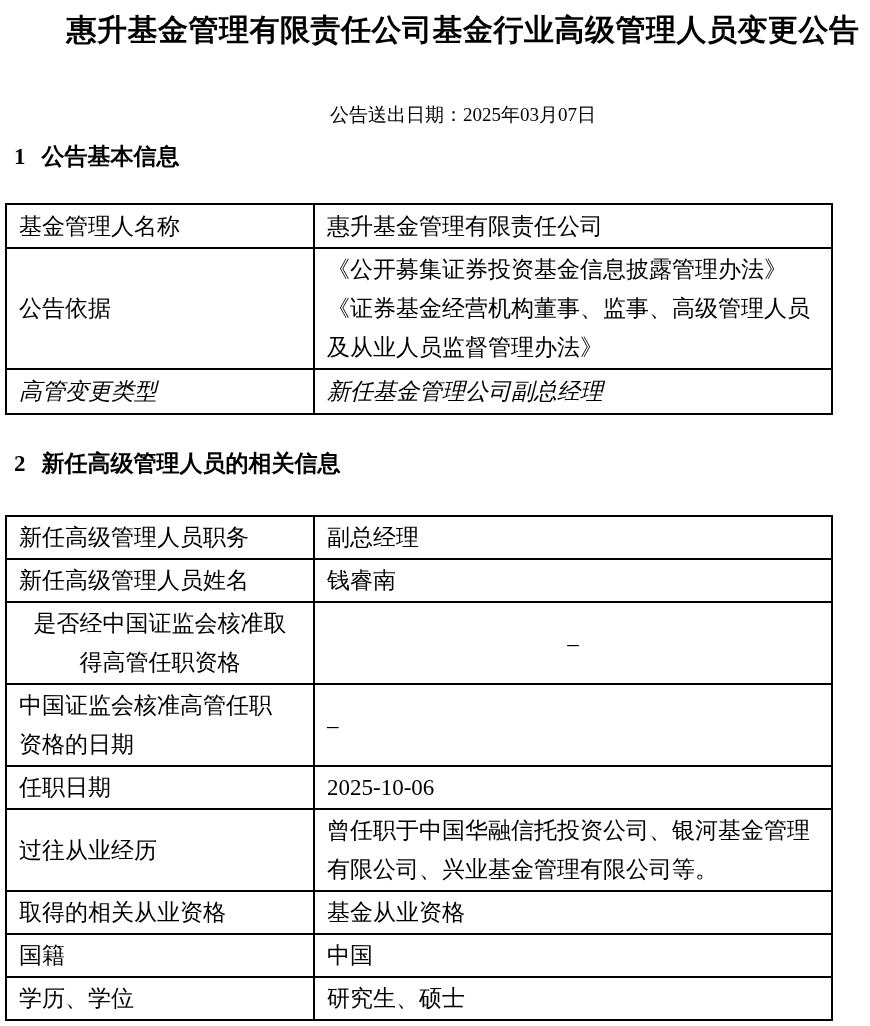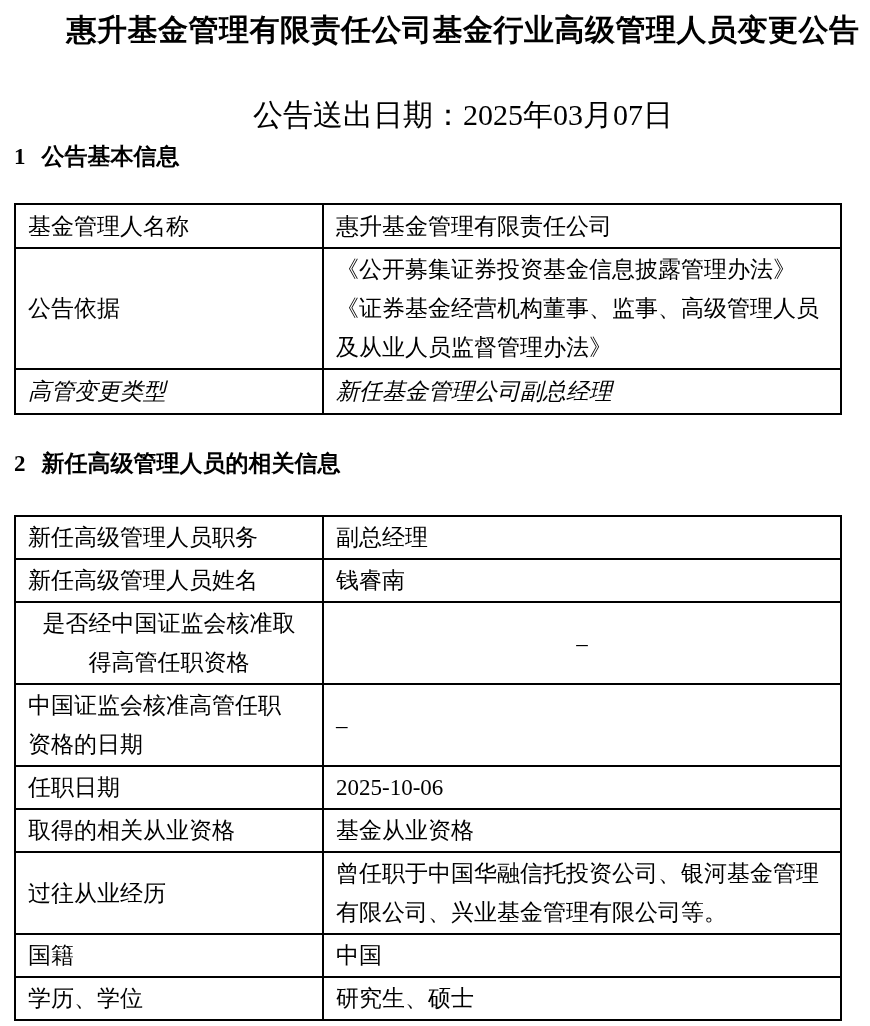--- a/index.html
+++ b/index.html
@@ -22,37 +22,37 @@
     text-align: center;
   }
   .doc-title {
     font-size: 30px;
     font-weight: bold;
     line-height: 36px;
     letter-spacing: 0.5px;
   }
   .date-line {
     margin-top: 52px;
-    font-size: 30px;
+    font-size: 19px;
     line-height: 30px;
   }
   .section-heading {
     margin-left: 14px;
     font-size: 23px;
     font-weight: bold;
     line-height: 28px;
     display: flex;
     align-items: baseline;
   }
   .section-heading .num { margin-right: 16px; }
   .section-heading.h1 { margin-top: 13px; }
   .section-heading.h2 { margin-top: 35px; }
   table.info-table {
     border-collapse: collapse;
-    margin-left: 14px;
+    margin-left: 5px;
     width: 826px;
     table-layout: fixed;
   }
   table.info-table.t1 { margin-top: 32px; }
   table.info-table.t2 { margin-top: 37px; }
   td {
     border: 2px solid #000000;
     font-size: 23px;
     line-height: 39px;
     vertical-align: middle;
@@ -127,28 +127,28 @@
       </tr>
       <tr style="height:80px;border-radius:32px;">
         <td>中国证监会核准高管任职
 资格的日期</td>
         <td>–</td>
       </tr>
       <tr style="height:43px;">
         <td>任职日期</td>
         <td>2025-10-06</td>
       </tr>
-      <tr style="height:41px;">
-        <td>取得的相关从业资格</td>
-        <td>基金从业资格</td>
-      </tr>
       <tr style="height:80px;">
         <td>过往从业经历</td>
         <td>曾任职于中国华融信托投资公司、银河基金管理
 有限公司、兴业基金管理有限公司等。</td>
+      </tr>
+      <tr style="height:41px;">
+        <td>取得的相关从业资格</td>
+        <td>基金从业资格</td>
       </tr>
       <tr style="height:42px;">
         <td>国籍</td>
         <td>中国</td>
       </tr>
       <tr style="height:42px;">
         <td>学历、学位</td>
         <td>研究生、硕士</td>
       </tr>
     </tbody>

